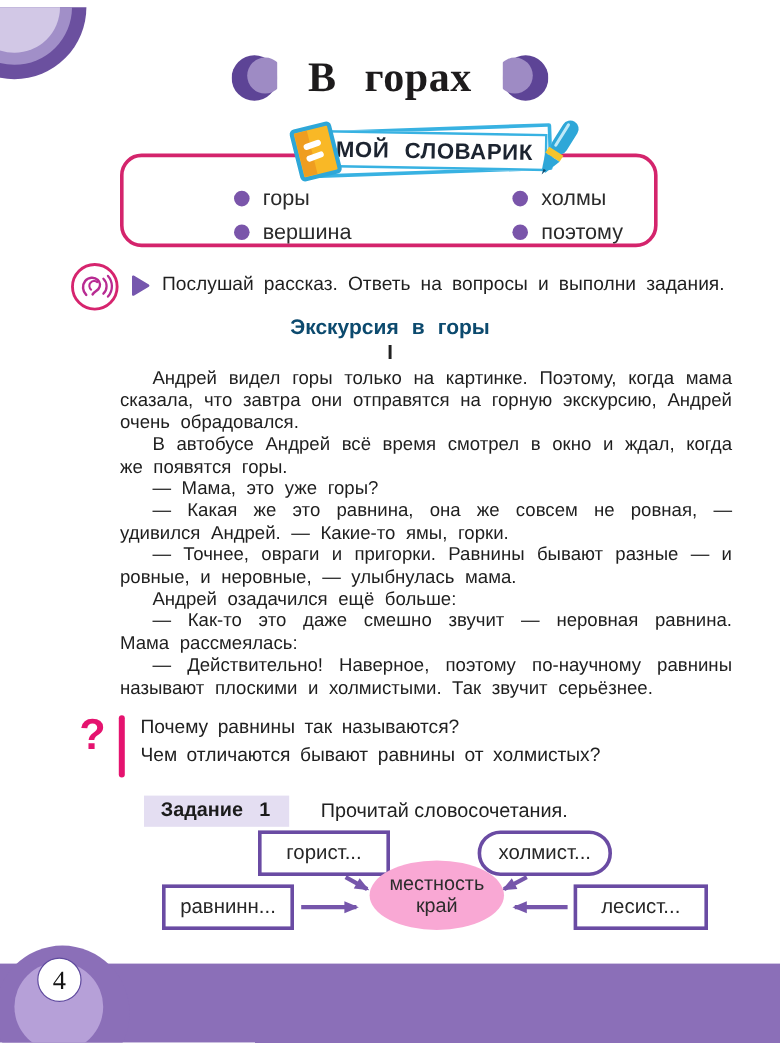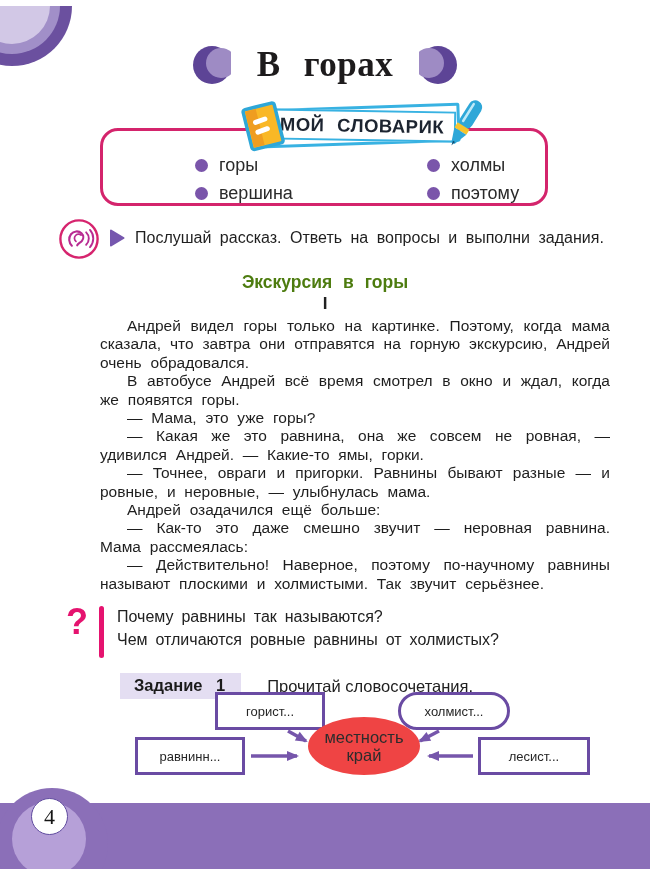--- a/index.html
+++ b/index.html
@@ -41,22 +41,22 @@
   .pen-icon {position:absolute; right:-12px; top:-11px; z-index:3;}
 
   
   .listen-row {margin:12px 40px 0 58px; display:flex; align-items:flex-start;}
   .ear-icon {flex:0 0 auto; margin-right:9px;}
   .tri-icon {flex:0 0 auto; margin:11px 10px 0 0;}
   .listen-text {flex:1; font-size:16px; line-height:21px; padding-top:9px;
                 text-align:justify; word-spacing:4px; color:#1f1f1f;}
 
   
-  .story-title {text-align:center; font-weight:bold; font-size:17.5px; margin-top:12px;
-                word-spacing:6px; color:#4d7c0f;}
+  .story-title {text-align:center; font-weight:bold; font-size:17.5px; margin-top:2px;
+                word-spacing:6px; color:#0c4a6e;}
   .story-part  {text-align:center; font-weight:bold; font-size:17px; margin-top:1px;}
   .story {margin:3px 40px 0 100px;}
   .story p {margin:0; font-size:15.5px; line-height:18.4px; text-align:justify;
             text-indent:27px; word-spacing:4.5px; color:#1e1e1e;}
 
   
   .question-row {margin:10px 40px 0 66px; display:flex; align-items:flex-start;}
   .qmark {font-size:36px; font-weight:bold; color:#e5136f; line-height:38px;}
   .qbar  {width:5px; height:52px; background:#e5136f; border-radius:3px;
           margin:3px 13px 0 11px; flex:0 0 auto;}
@@ -65,27 +65,27 @@
   
   .task-row {margin:15px 40px 0 120px; display:flex; align-items:center; font-size:16.5px;}
   .task-label {background:#e4def2; font-weight:bold; padding:3px 16px 4px 14px;
                word-spacing:9px; margin-right:26px; color:#1b1b1b;}
 
   
   .diagram {position:absolute; left:0; top:690px; width:650px; height:115px;}
   .arrows {position:absolute; left:0; top:0;}
   .dbox {position:absolute; box-sizing:border-box; height:38px; background:#fff;
          border:3.5px solid #6a4ba3; display:flex; align-items:center; justify-content:center;
-         font-size:13px; color:#262626;}
+         font-size:17px; color:#262626;}
   .dbox-1 {left:215px; top:2px;  width:110px;}
   .dbox-2 {left:398px; top:2px;  width:112px;border-radius:19px;}
   .dbox-3 {left:135px; top:47px; width:110px;}
   .dbox-4 {left:478px; top:47px; width:112px;}
   .dellipse {position:absolute; left:308px; top:27px; width:112px; height:58px;
-             border-radius:50%; background:#ef4444; display:flex; flex-direction:column;
+             border-radius:50%; background:#f9a8d4; display:flex; flex-direction:column;
              align-items:center; justify-content:center; font-size:16.5px; line-height:18px;
              color:#2c2c2c;}
 
   
   .footer-bar {position:absolute; left:0; right:0; top:803px; height:66px; background:#8b6fb8;}
   .footer-bulge {position:absolute; left:-4px; top:788px; width:112px; height:112px;
                  border-radius:50%; background:#8b6fb8;}
   .footer-light {position:absolute; left:12px; top:802px; width:74px; height:74px;
                  border-radius:50%; background:#b6a0d8;}
   .page-num-circle {position:absolute; left:31px; top:798px; width:37px; height:37px;
@@ -187,21 +187,21 @@
     <p>Андрей озадачился ещё больше:</p>
     <p>— Как-то это даже смешно звучит — неровная равнина. Мама рассмеялась:</p>
     <p>— Действительно! Наверное, поэтому по-научному равнины называют плоскими и холмистыми. Так звучит серьёзнее.</p>
   </div>
 
   <div class="question-row">
     <div class="qmark">?</div>
     <div class="qbar"></div>
     <div class="qtext">
       <div>Почему равнины так называются?</div>
-      <div>Чем отличаются ровные равнины от холмистых?</div>
+      <div>Чем отличаются бывают равнины от холмистых?</div>
     </div>
   </div>
 
   <div class="task-row">
     <span class="task-label">Задание 1</span>
     <span class="task-instruction">Прочитай словосочетания.</span>
   </div>
 
   <div class="diagram">
     <svg class="arrows" width="650" height="115" viewBox="0 0 650 115">

